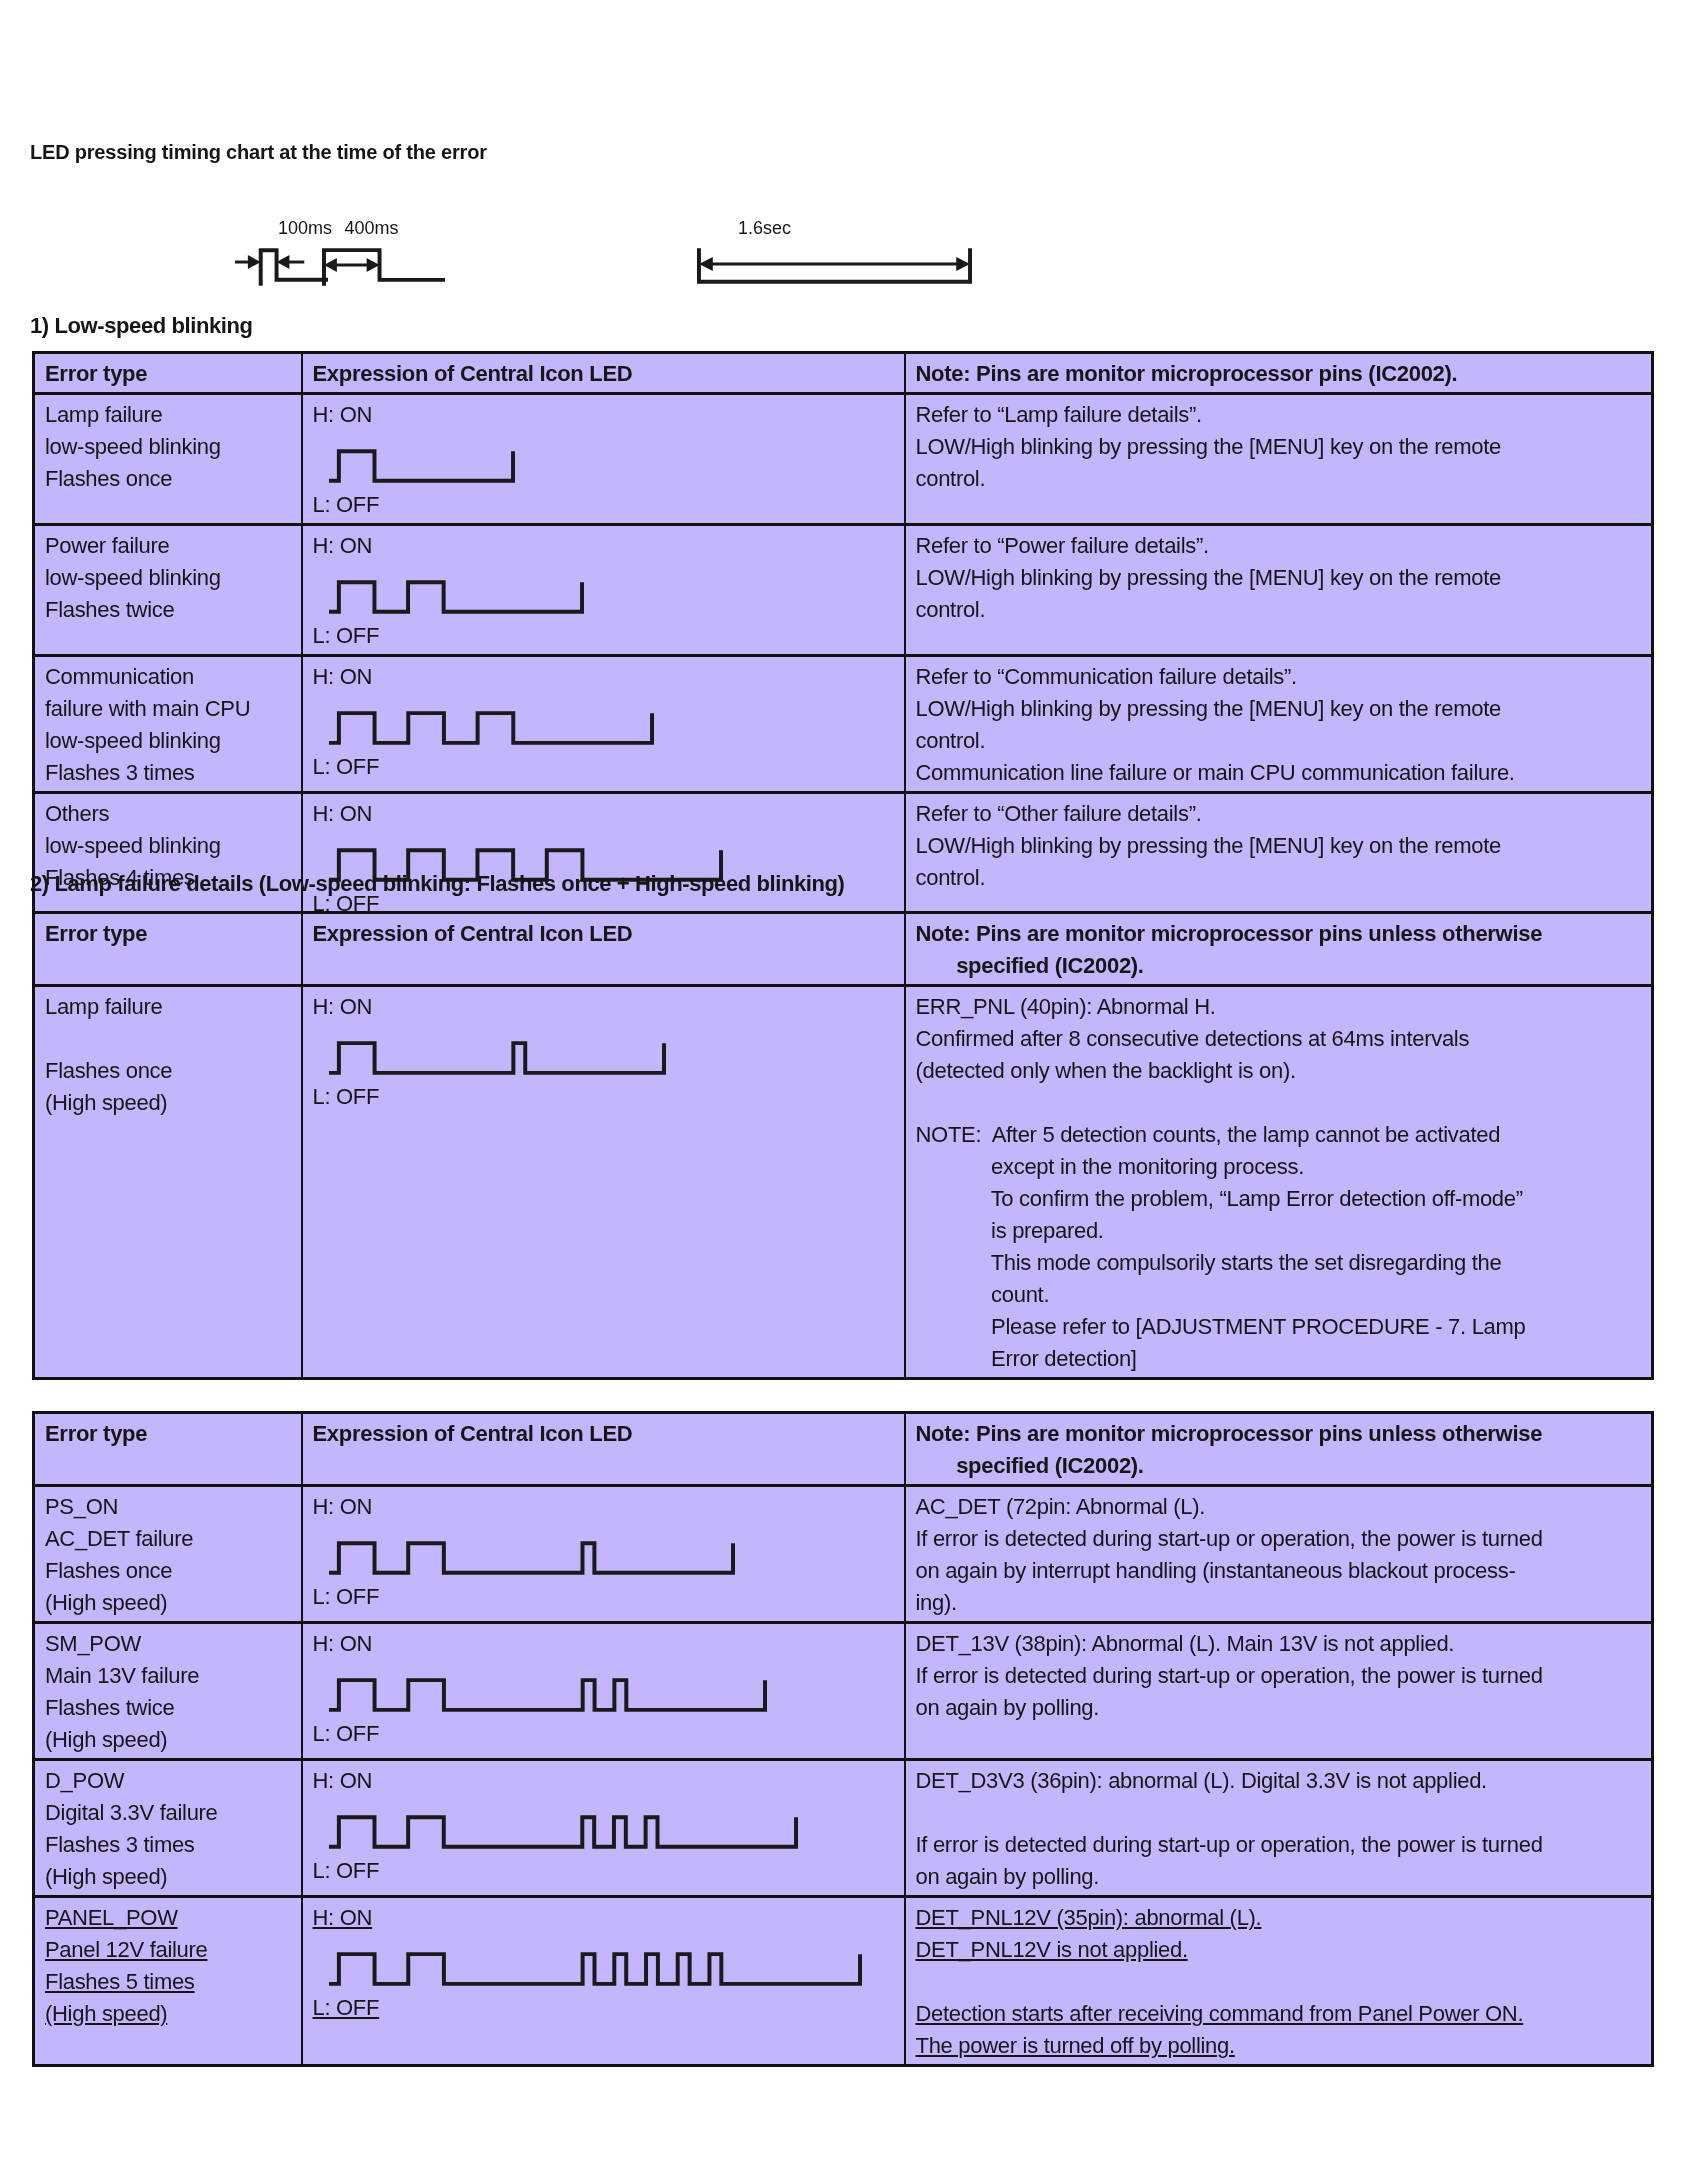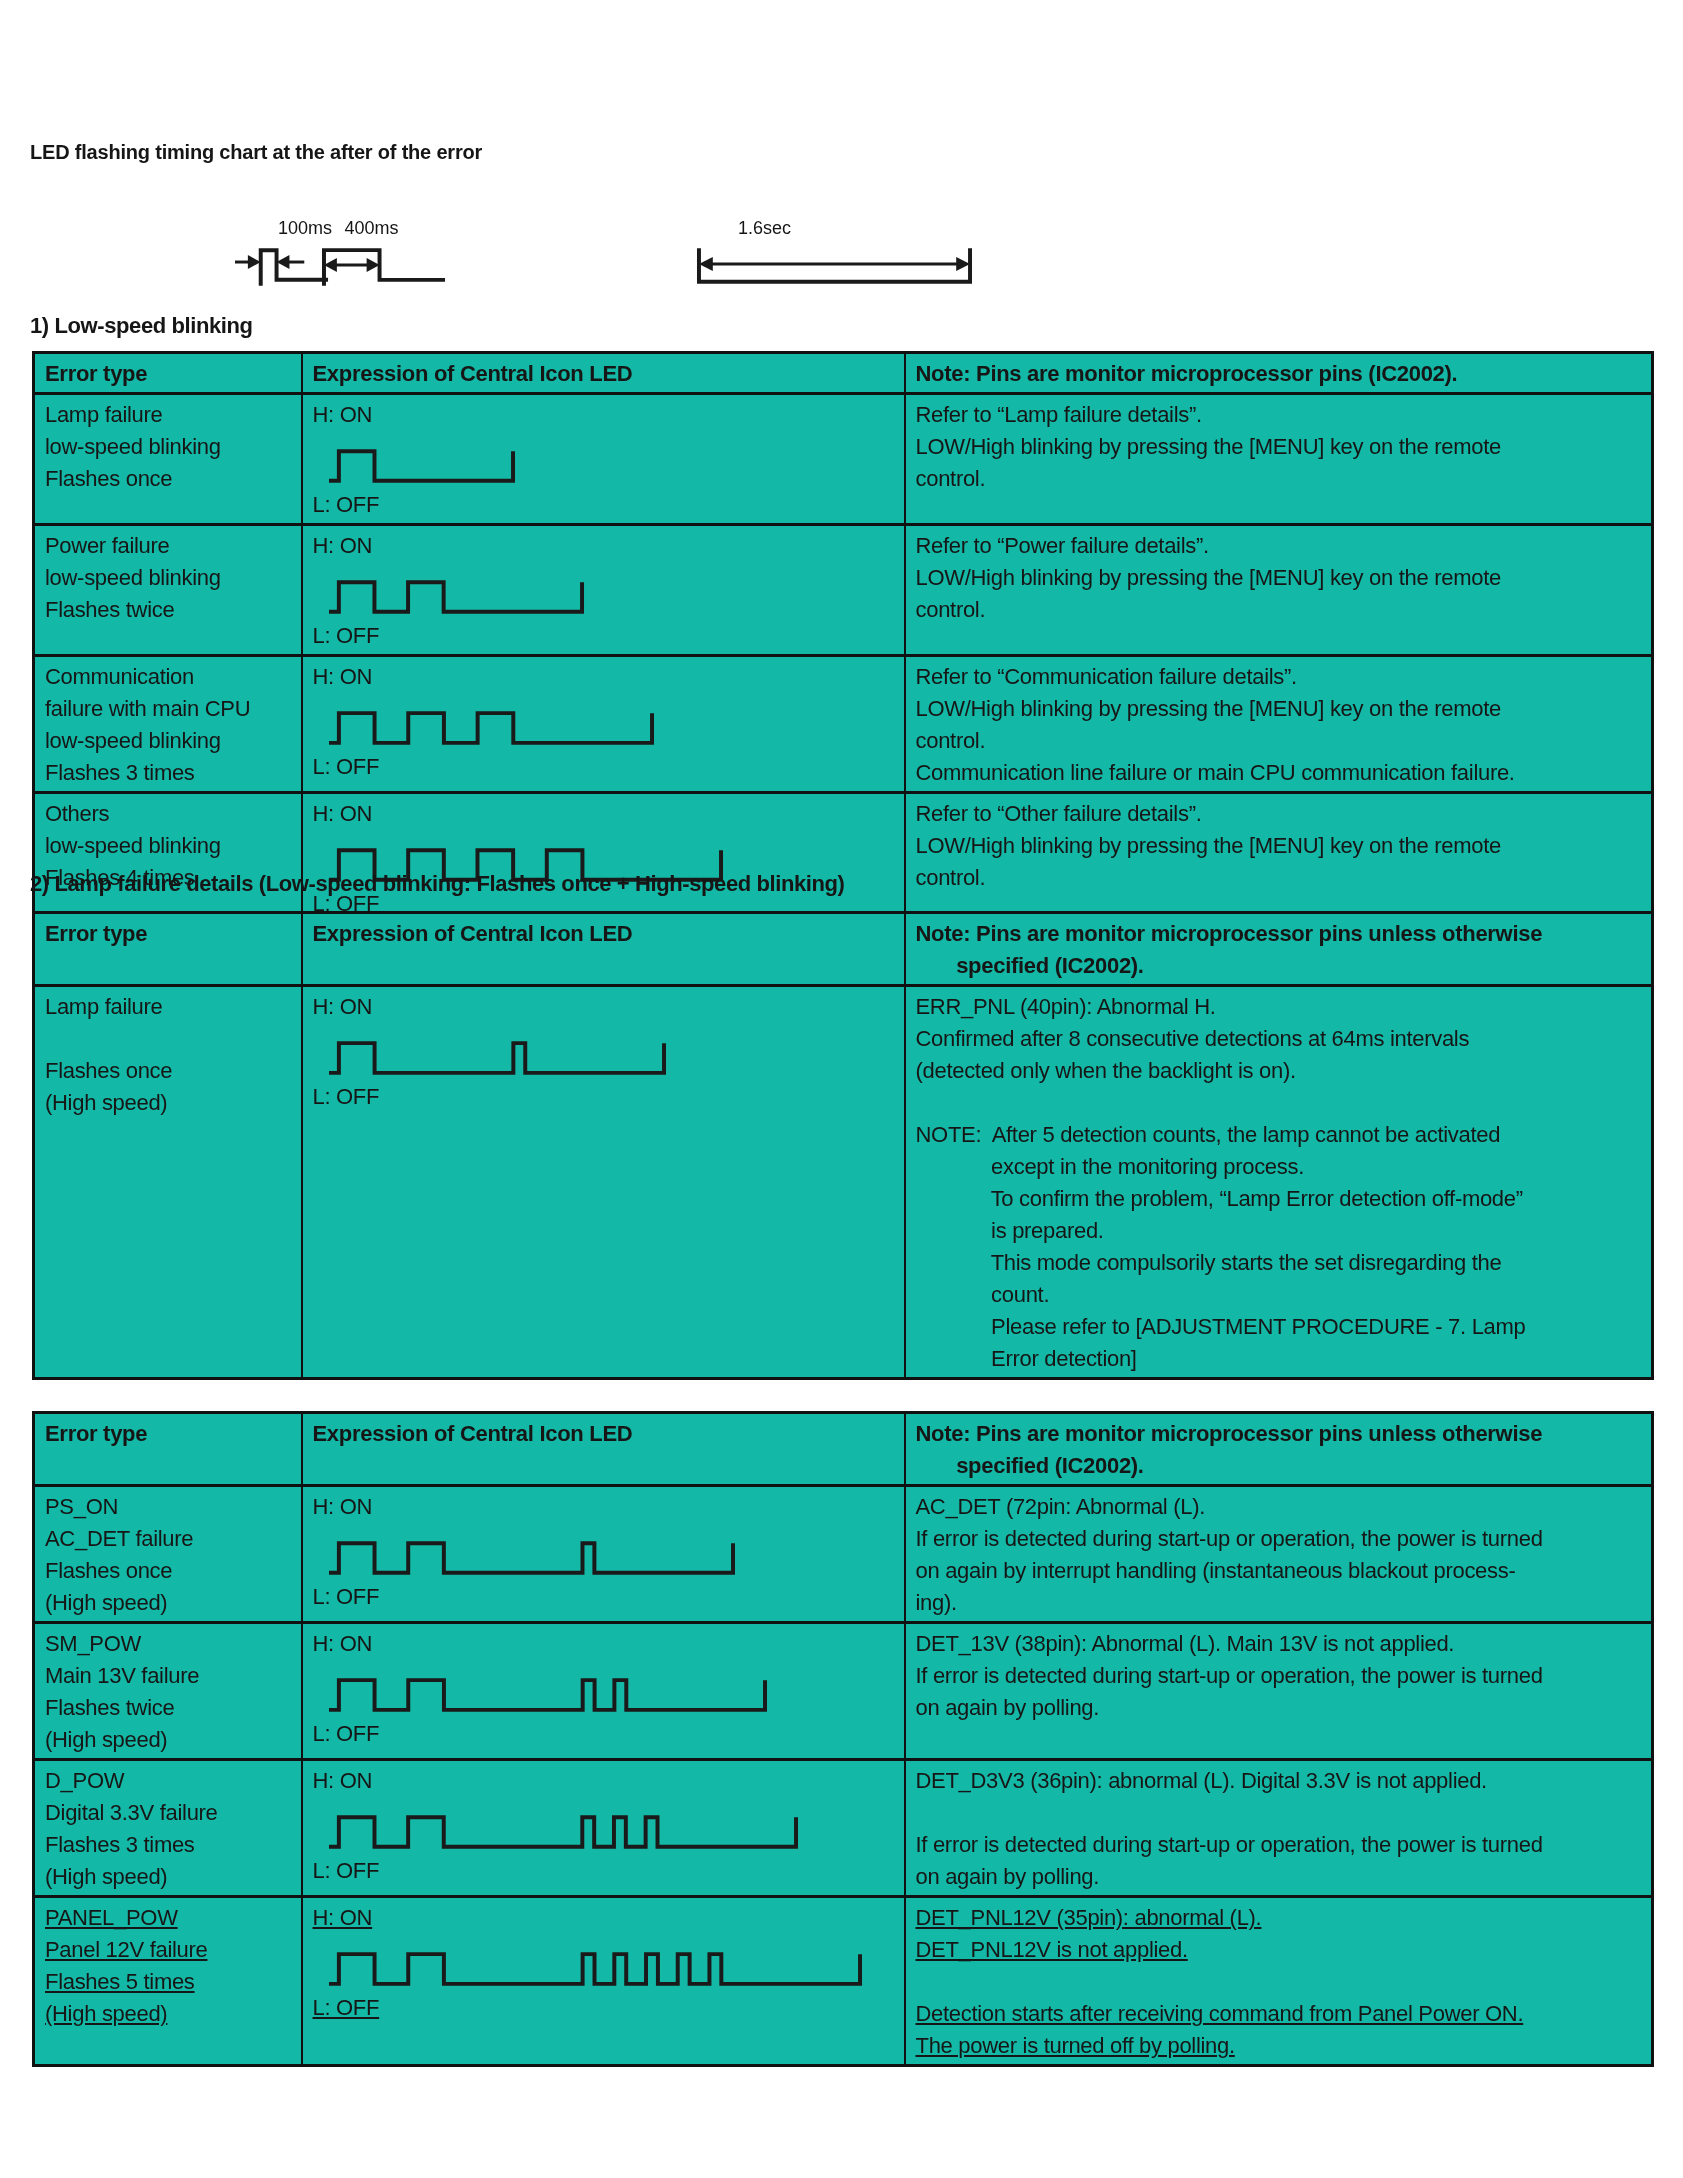--- a/index.html
+++ b/index.html
@@ -17,21 +17,21 @@
   }
   
   .legend-item{position:absolute;top:218px;}
   .legend-label{font-size:18px;line-height:20px;margin-bottom:4px;}
   .wv{fill:none;stroke:#1a1a1a;stroke-width:4;}
   .wv2{stroke:#1a1a1a;stroke-width:3;}
   .ah{fill:#1a1a1a;stroke:none;}
   
   table.grid{
     position:absolute;left:32px;border-collapse:collapse;table-layout:fixed;
-    background:#14b8a6;
+    background:#c4b5fd;
   }
   table.grid, table.grid td, table.grid th{
     border:2px solid #111;border-top-width:3px;border-bottom-width:3px;
   }
   table.grid{border-width:3px;}
   table.grid td, table.grid th{
     vertical-align:top;padding:4px 10px 2px 10px;
     font-size:22px;line-height:32px;letter-spacing:-0.3px;
     overflow:hidden;text-align:left;
   }
@@ -39,21 +39,21 @@
   .pre{white-space:pre;}
   .hl{white-space:pre;}
   .wave{margin:14px 0 0 14px;height:44px;}
   .wave svg{display:block;}
 </style>
 </head>
 <body>
 
 <div class="page">
 
-  <div class="title">LED flashing timing chart at the after of the error</div>
+  <div class="title">LED pressing timing chart at the time of the error</div>
 
   <div class="legend-item" style="left:233px;width:99px;">
     <div class="legend-label" style="text-align:right;">100ms</div>
     <span>
       <svg width="99" height="46" viewBox="0 0 100 46">
         <polyline class="wv" points="28,44 28,8 44,8 44,38 96,38"></polyline>
         <line class="wv2" x1="2" y1="20" x2="18" y2="20"></line>
         <polygon class="ah" points="28,20 15,13 15,27"></polygon>
         <line class="wv2" x1="54" y1="20" x2="72" y2="20"></line>
         <polygon class="ah" points="44,20 57,13 57,27"></polygon>

